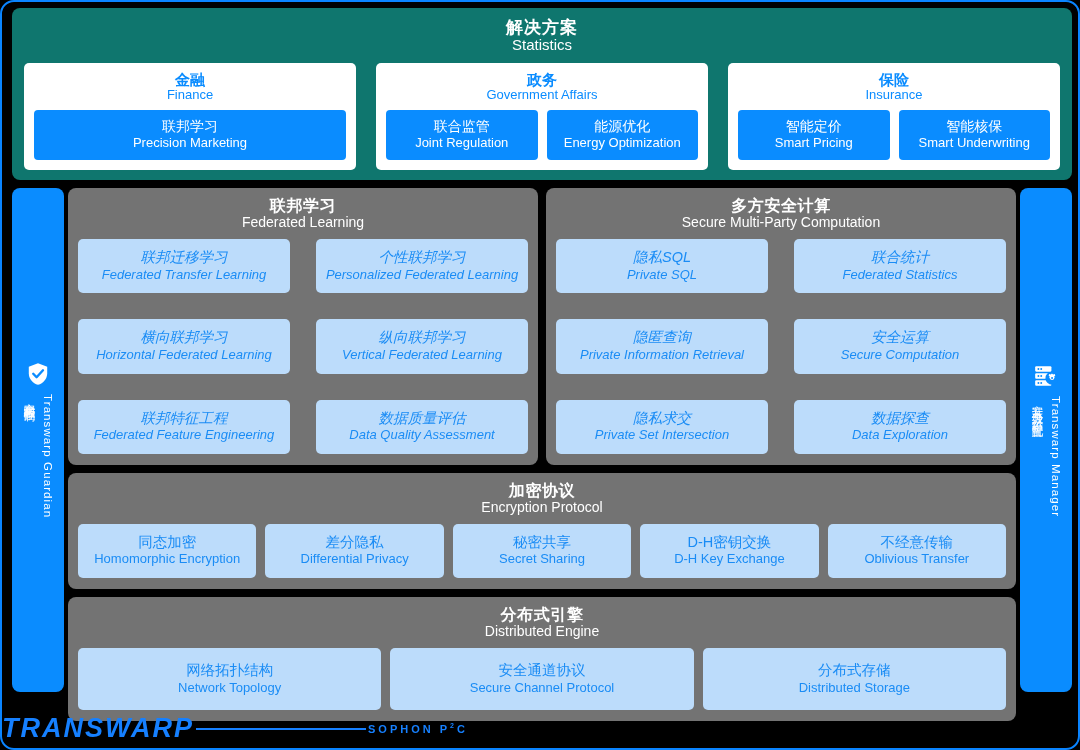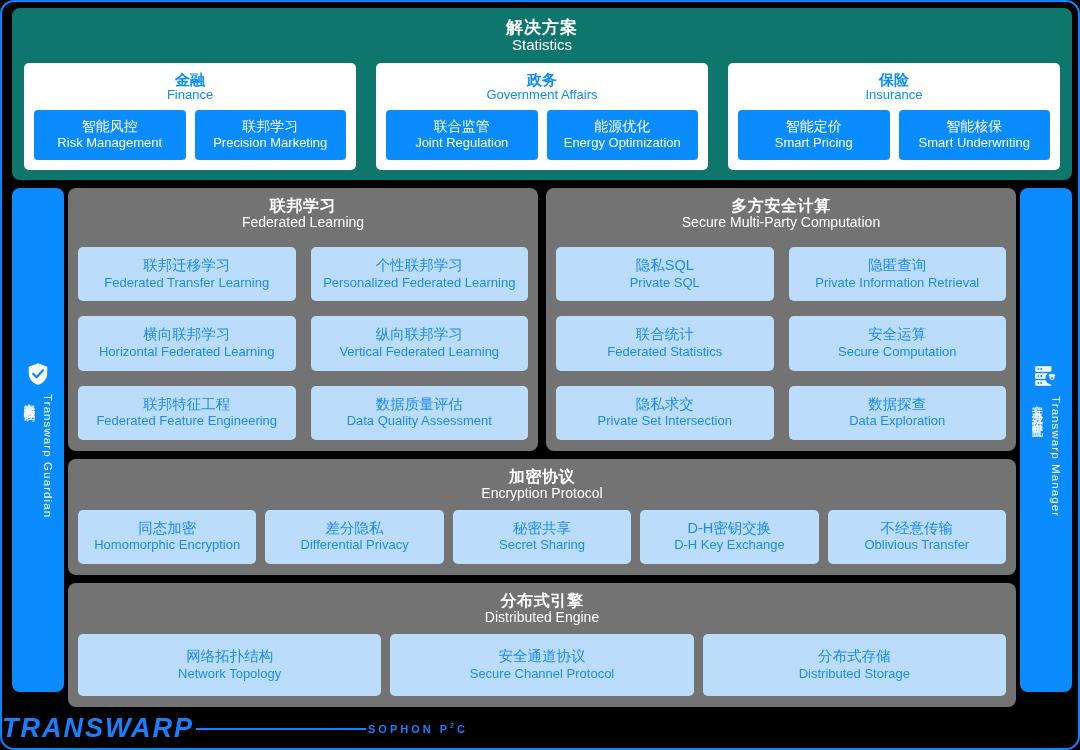--- a/index.html
+++ b/index.html
@@ -86,21 +86,21 @@
 
   .panel {
     background: #737373;
     border-radius: 8px;
     padding: 9px 10px 11px 10px;
   }
   .panel-title { text-align: center; color: #ffffff; line-height: 1.14; }
   .panel-title .cn { font-size: 16px; font-weight: bold; letter-spacing: 0.6px; }
   .panel-title .en { font-size: 14px; }
 
-  .grid2 { display: grid; grid-template-columns: 1fr 1fr; gap: 15px; margin-top: 16px; }
+  .grid2 { display: grid; grid-template-columns: 1fr 1fr; gap: 26px; margin-top: 8px; font-style: italic; }
   .flexrow { display: flex; gap: 9px; margin-top: 8px; }
 
   .tile {
     background: #bcdcfb;
     border-radius: 5px;
     text-align: center;
     color: #1a8cf5;
     padding: 9px 4px 10px 4px;
     line-height: 1.28;
     flex: 1;
@@ -148,24 +148,20 @@
       <div class="en">Statistics</div>
     </div>
     <div class="sol-cards">
 
       <div class="sol-card">
         <div class="sol-card-head">
           <div class="cn">金融</div>
           <div class="en">Finance</div>
         </div>
         <div class="sol-card-items">
-          <div class="sol-chip">
-            <span class="cn">智能风控</span>
-            <span class="en">Risk Management</span>
-          </div>
           <div class="sol-chip">
             <span class="cn">联邦学习</span>
             <span class="en">Precision Marketing</span>
           </div>
         </div>
       </div>
 
       <div class="sol-card">
         <div class="sol-card-head">
           <div class="cn">政务</div>
@@ -281,26 +277,26 @@
         <div class="panel-title">
           <div class="cn">多方安全计算</div>
           <div class="en">Secure Multi-Party Computation</div>
         </div>
         <div class="grid2">
           <div class="tile">
             <span class="cn">隐私SQL</span>
             <span class="en">Private SQL</span>
           </div>
           <div class="tile">
+            <span class="cn">联合统计</span>
+            <span class="en">Federated Statistics</span>
+          </div>
+          <div class="tile">
             <span class="cn">隐匿查询</span>
             <span class="en">Private Information Retrieval</span>
-          </div>
-          <div class="tile">
-            <span class="cn">联合统计</span>
-            <span class="en">Federated Statistics</span>
           </div>
           <div class="tile">
             <span class="cn">安全运算</span>
             <span class="en">Secure Computation</span>
           </div>
           <div class="tile">
             <span class="cn">隐私求交</span>
             <span class="en">Private Set Intersection</span>
           </div>
           <div class="tile">

